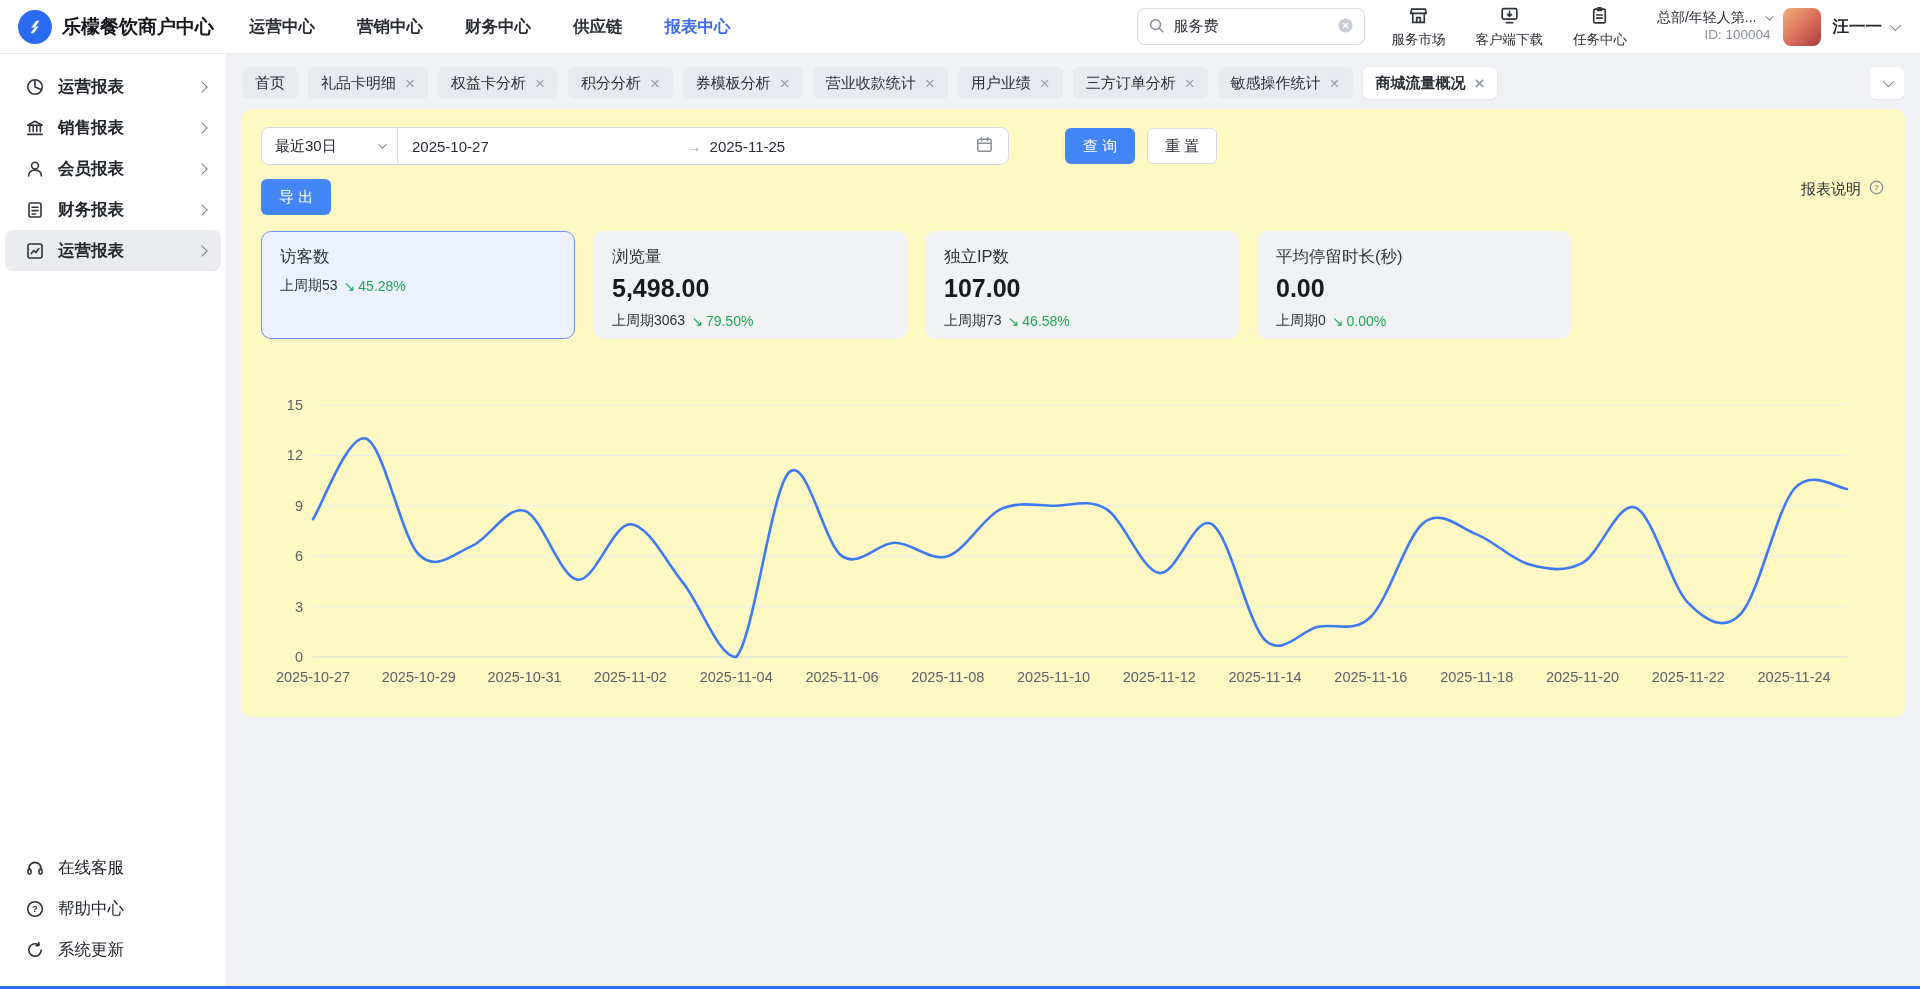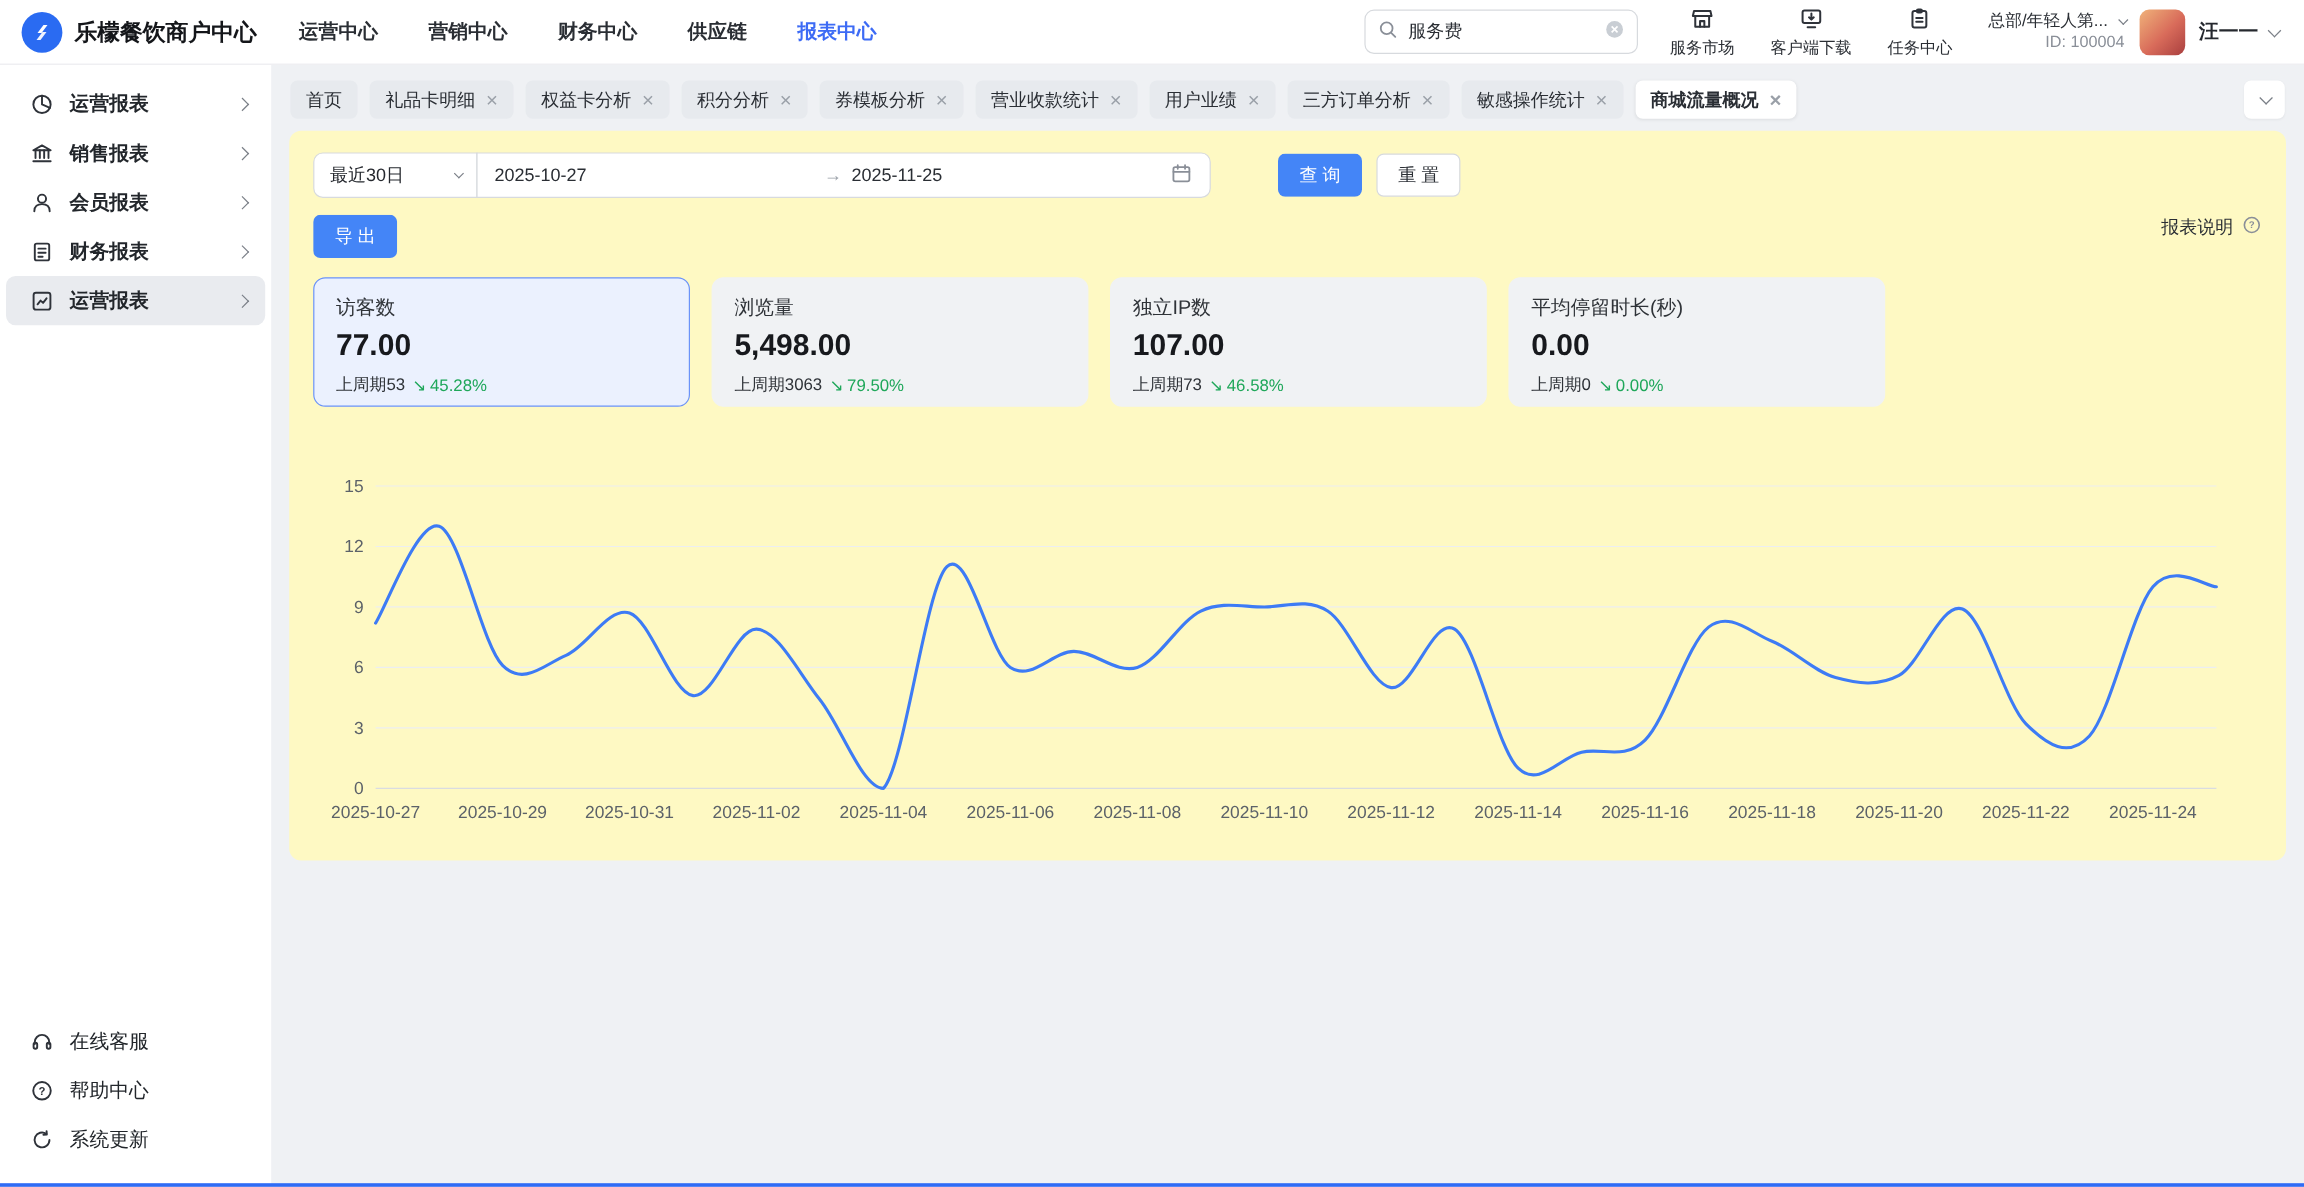--- a/index.html
+++ b/index.html
@@ -345,21 +345,20 @@
                 <circle cx="10" cy="10" r="7.3"></circle>
                 <text x="10" y="13.4" text-anchor="middle" font-size="9.5" fill="#8a8f98" stroke="none" font-weight="bold">?</text>
               </svg>
           </span>
         </div>
       </div>
 
       <div class="cards">
         <div class="card selected">
           <div class="card-label">访客数</div>
-          <div class="card-value">77.00</div>
           <div class="card-sub">
             <span>上周期53</span>
             <span class="delta">
                 <span>↘</span>
                 <span>45.28%</span>
               </span>
           </div>
         </div>
         <div class="card">
           <div class="card-label">浏览量</div>

